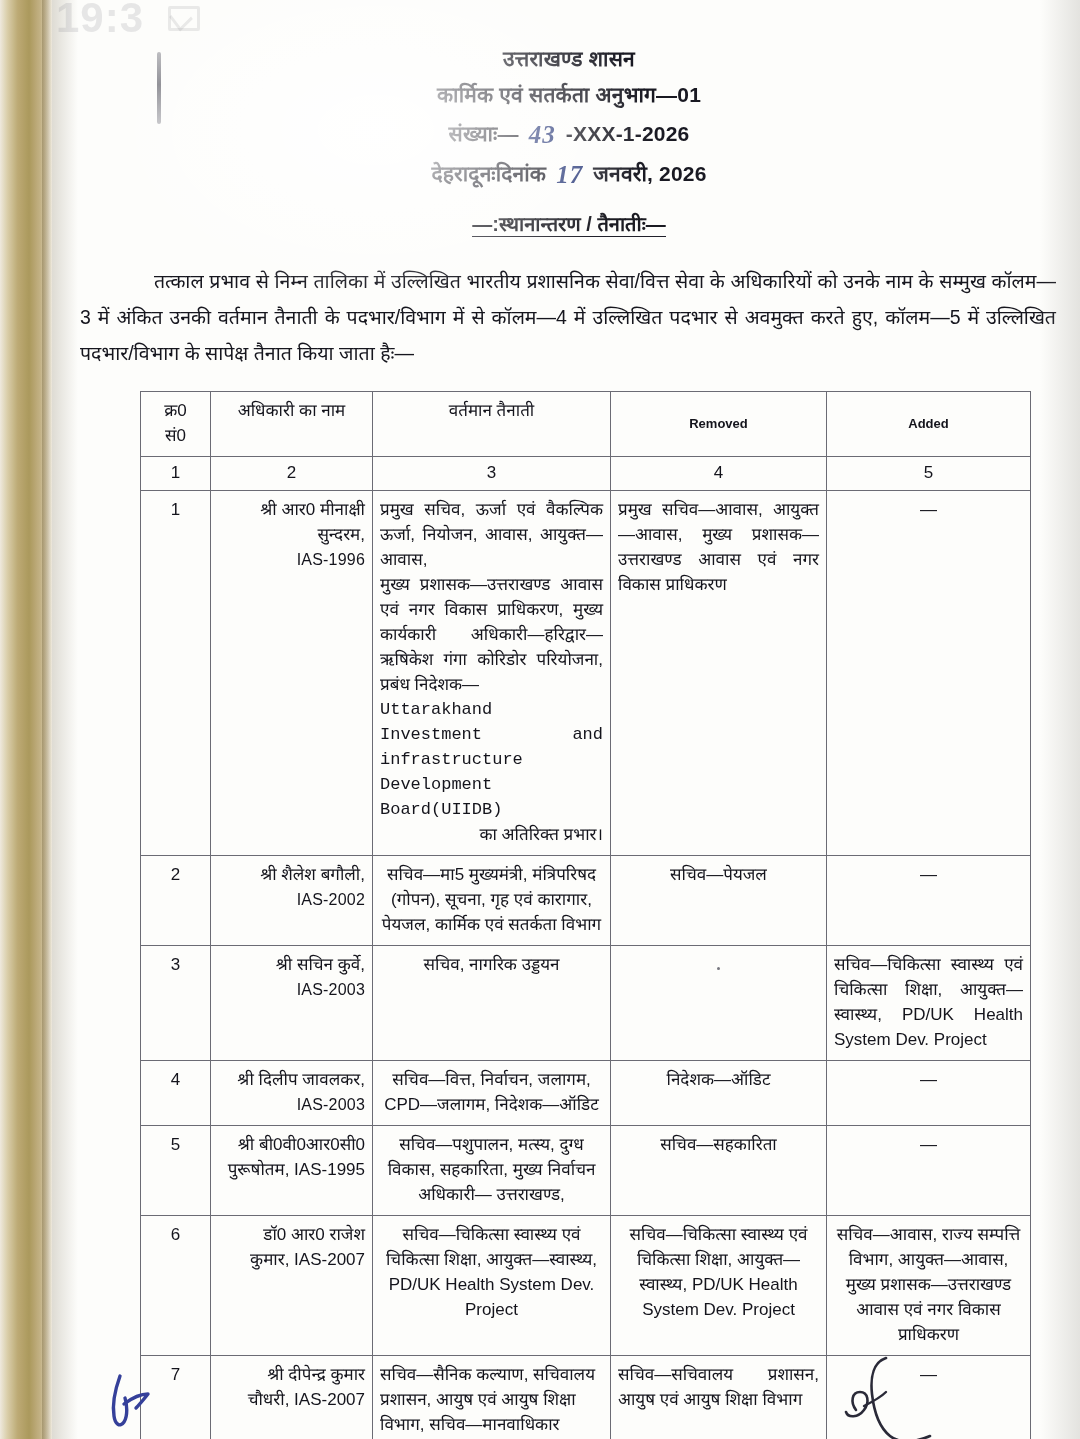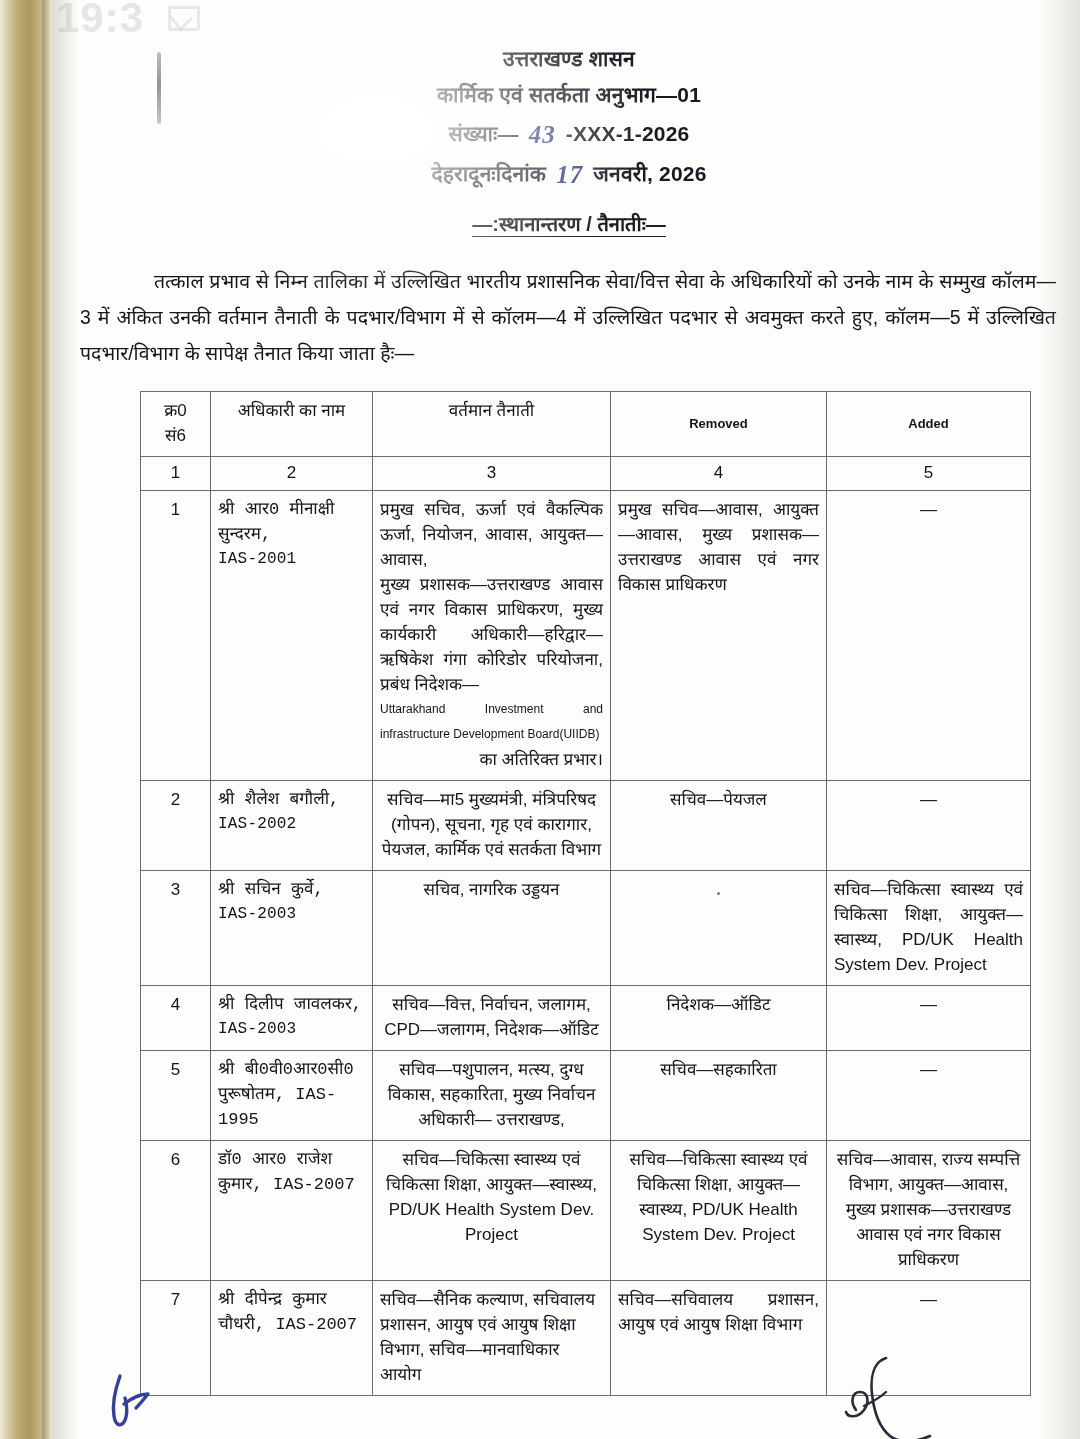--- a/index.html
+++ b/index.html
@@ -180,31 +180,31 @@
     vertical-align: middle;
   }
   tr.numrow td {
     text-align: center;
     height: 22px;
     padding: 3px 4px 5px;
     font-size: 17px;
   }
 
   td.idx { text-align: center; font-size: 17px; padding-top: 8px; }
-  td.nm  { text-align: left; font-family: Liberation Mono, monospace; }
+  td.nm  { text-align: right; }
   td.ctr { text-align: center; }
   td.just {
     text-align: justify;
     text-justify: inter-word;
   }
   td.just .last { text-align: right; }
   td.dash { text-align: center; font-size: 19px; padding-top: 8px; }
   .serif-en {
-    font-family: Liberation Sans, sans-serif;
-    font-size: 12px;
+    font-family: Liberation Mono, monospace;
+    font-size: 17px;
   }
   .speck {
     display: inline-block;
     width: 3px; height: 3px;
     background: #77777f;
     border-radius: 50%;
     margin-top: 10px;
   }
   .ias { font-size: 16px; letter-spacing: .2px; }
 
@@ -249,21 +249,21 @@
         <col class="c1">
           <col class="c2">
           <col class="c3">
           <col class="c4">
           <col class="c5">
       </colgroup>
       <thead>
         <tr>
           <th>
             <span>क्र0</span><br>
-            <span>सं6</span>
+            <span>सं0</span>
           </th>
           <th>अधिकारी का नाम</th>
           <th>वर्तमान तैनाती</th>
           <th class="en">Removed</th>
           <th class="en">Added</th>
         </tr>
         <tr class="numrow">
           <td>1</td>
           <td>2</td>
           <td>3</td>
@@ -271,21 +271,21 @@
           <td>5</td>
         </tr>
       </thead>
       <tbody>
 
         <tr>
           <td class="idx">1</td>
           <td class="nm">
             <div>श्री आर0 मीनाक्षी</div>
             <div>सुन्दरम,</div>
-            <div class="ias">IAS-2001</div>
+            <div class="ias">IAS-1996</div>
           </td>
           <td class="just">
             <div>प्रमुख सचिव, ऊर्जा एवं वैकल्पिक ऊर्जा, नियोजन, आवास, आयुक्त—आवास,</div>
             <div>मुख्य प्रशासक—उत्तराखण्ड आवास एवं नगर विकास प्राधिकरण, मुख्य कार्यकारी अधिकारी—हरिद्वार—ऋषिकेश गंगा कोरिडोर परियोजना, प्रबंध निदेशक—</div>
             <div class="serif-en">Uttarakhand Investment and infrastructure Development Board(UIIDB)</div>
             <div class="last">का अतिरिक्त प्रभार।</div>
           </td>
           <td class="just">प्रमुख सचिव—आवास, आयुक्त—आवास, मुख्य प्रशासक—उत्तराखण्ड आवास एवं नगर विकास प्राधिकरण</td>
           <td class="dash">—</td>
         </tr>

